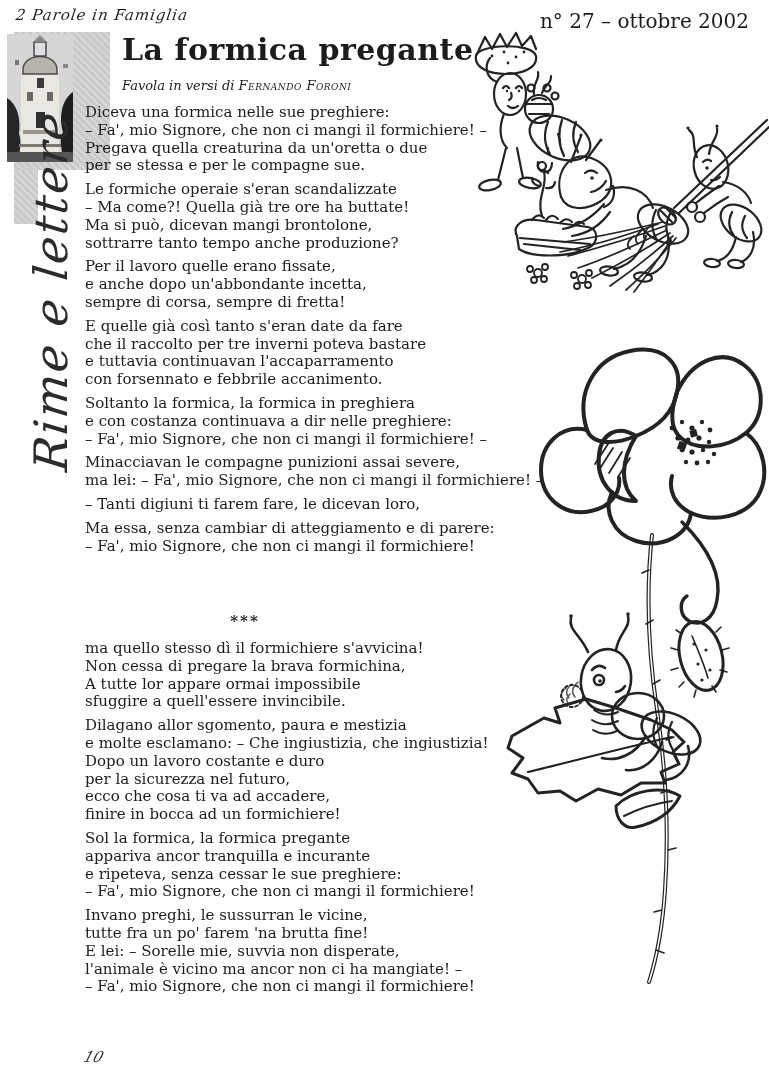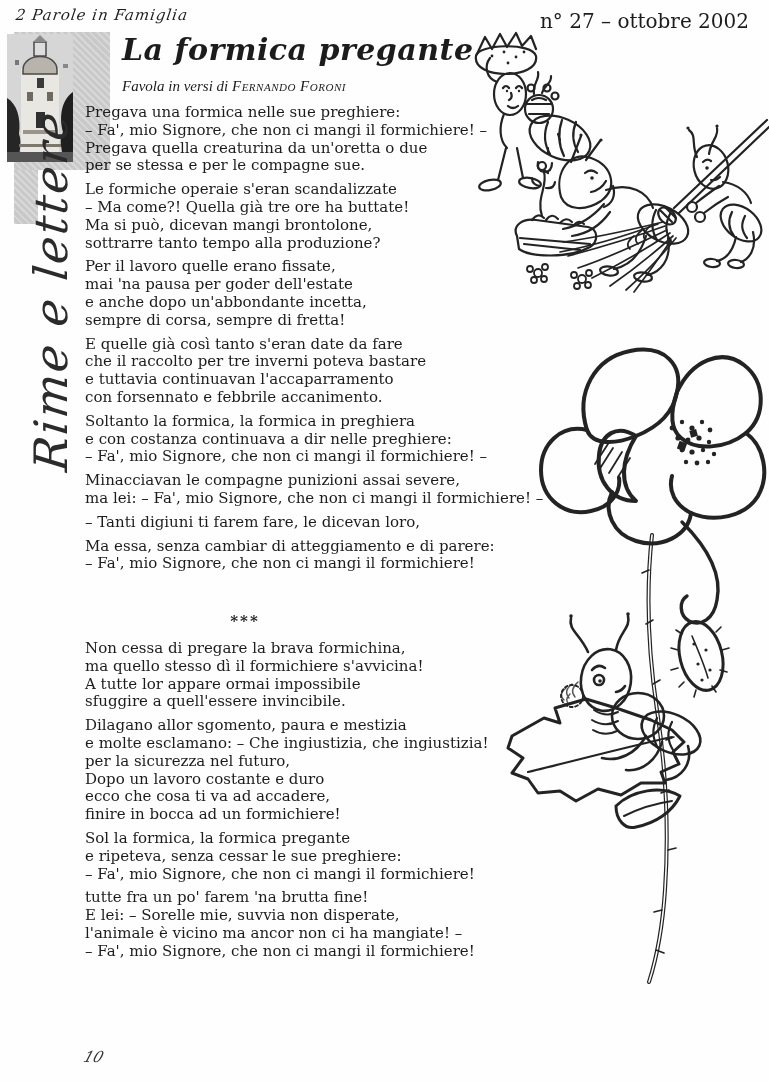--- a/index.html
+++ b/index.html
@@ -23,24 +23,24 @@
   .panel-strip{left:14px;top:170px;width:24px;height:54px;}
   .church{position:absolute;left:7px;top:34px;}
   
   .vlabel{
     position:absolute;left:24px;top:468px;transform-origin:0 0;transform:rotate(-90deg) skewX(-6deg);
     font-family:"DejaVu Serif",serif;font-style:italic;font-size:46px;color:#2b2b2b;
     white-space:nowrap;letter-spacing:2px;
   }
   
   .title{
-    position:absolute;left:122px;top:32px;font-size:30px;font-style:italic;font-weight:600;
+    position:absolute;left:122px;top:32px;font-size:30px;font-weight:600;
     letter-spacing:.5px;
   }
-  .subtitle{position:absolute;left:122px;top:78px;font-size:15px;font-style:italic;font-family:Liberation Serif, serif;}
+  .subtitle{position:absolute;left:122px;top:78px;font-size:13px;font-style:italic;}
   .subtitle .author{font-variant:small-caps;letter-spacing:.5px;}
   
   .poem{position:absolute;left:85px;width:400px;font-size:15px;line-height:17.8px;}
   #poem-part-1{top:104px;}
   #poem-part-2{top:640px;}
   .stanza{margin-bottom:6px;}
   .pline{white-space:nowrap;}
   .separator{
     position:absolute;left:85px;top:612px;width:320px;text-align:center;
     font-size:15px;font-weight:bold;letter-spacing:2px;
@@ -86,34 +86,33 @@
 
   <div class="vlabel">Rime e lettere</div>
 
   <h1 class="title" style="margin:0;">La formica pregante</h1>
   <div class="subtitle">
     <span>Favola in versi di </span><span class="author">Fernando Foroni</span>
   </div>
 
   <div class="poem" id="poem-part-1">
       <div class="stanza">
-        <div class="pline">Pregava una formica nelle sue preghiere:</div>
+        <div class="pline">Diceva una formica nelle sue preghiere:</div>
         <div class="pline">– Fa', mio Signore, che non ci mangi il formichiere! –</div>
         <div class="pline">Pregava quella creaturina da un'oretta o due</div>
         <div class="pline">per se stessa e per le compagne sue.</div>
       </div>
       <div class="stanza">
         <div class="pline">Le formiche operaie s'eran scandalizzate</div>
         <div class="pline">– Ma come?! Quella già tre ore ha buttate!</div>
         <div class="pline">Ma si può, dicevan mangi brontolone,</div>
-        <div class="pline">sottrarre tanto tempo alla produzione?</div>
+        <div class="pline">sottrarre tanto tempo anche produzione?</div>
       </div>
       <div class="stanza">
         <div class="pline">Per il lavoro quelle erano fissate,</div>
-        <div class="pline">mai 'na pausa per goder dell'estate</div>
         <div class="pline">e anche dopo un'abbondante incetta,</div>
         <div class="pline">sempre di corsa, sempre di fretta!</div>
       </div>
       <div class="stanza">
         <div class="pline">E quelle già così tanto s'eran date da fare</div>
         <div class="pline">che il raccolto per tre inverni poteva bastare</div>
         <div class="pline">e tuttavia continuavan l'accaparramento</div>
         <div class="pline">con forsennato e febbrile accanimento.</div>
       </div>
       <div class="stanza">
@@ -129,39 +128,41 @@
         <div class="pline">– Tanti digiuni ti farem fare, le dicevan loro,</div>
       </div>
       <div class="stanza">
         <div class="pline">Ma essa, senza cambiar di atteggiamento e di parere:</div>
         <div class="pline">– Fa', mio Signore, che non ci mangi il formichiere!</div>
       </div>
     </div>
   <div class="separator">***</div>
   <div class="poem" id="poem-part-2">
       <div class="stanza">
+        <div class="pline">ma quello stesso dì il formichiere s'avvicina!</div>
         <div class="pline">Non cessa di pregare la brava formichina,</div>
-        <div class="pline">ma quello stesso dì il formichiere s'avvicina!</div>
         <div class="pline">A tutte lor appare ormai impossibile</div>
         <div class="pline">sfuggire a quell'essere invincibile.</div>
       </div>
       <div class="stanza">
         <div class="pline">Dilagano allor sgomento, paura e mestizia</div>
         <div class="pline">e molte esclamano: – Che ingiustizia, che ingiustizia!</div>
+        <div class="pline">Dopo un lavoro costante e duro</div>
         <div class="pline">per la sicurezza nel futuro,</div>
-        <div class="pline">Dopo un lavoro costante e duro</div>
         <div class="pline">ecco che cosa ti va ad accadere,</div>
         <div class="pline">finire in bocca ad un formichiere!</div>
       </div>
       <div class="stanza">
         <div class="pline">Sol la formica, la formica pregante</div>
+        <div class="pline">appariva ancor tranquilla e incurante</div>
         <div class="pline">e ripeteva, senza cessar le sue preghiere:</div>
         <div class="pline">– Fa', mio Signore, che non ci mangi il formichiere!</div>
       </div>
       <div class="stanza">
+        <div class="pline">Invano preghi, le sussurran le vicine,</div>
         <div class="pline">tutte fra un po' farem 'na brutta fine!</div>
         <div class="pline">E lei: – Sorelle mie, suvvia non disperate,</div>
         <div class="pline">l'animale è vicino ma ancor non ci ha mangiate! –</div>
         <div class="pline">– Fa', mio Signore, che non ci mangi il formichiere!</div>
       </div>
     </div>
 
   <div class="pageno">10</div>
 
   <div class="art">

